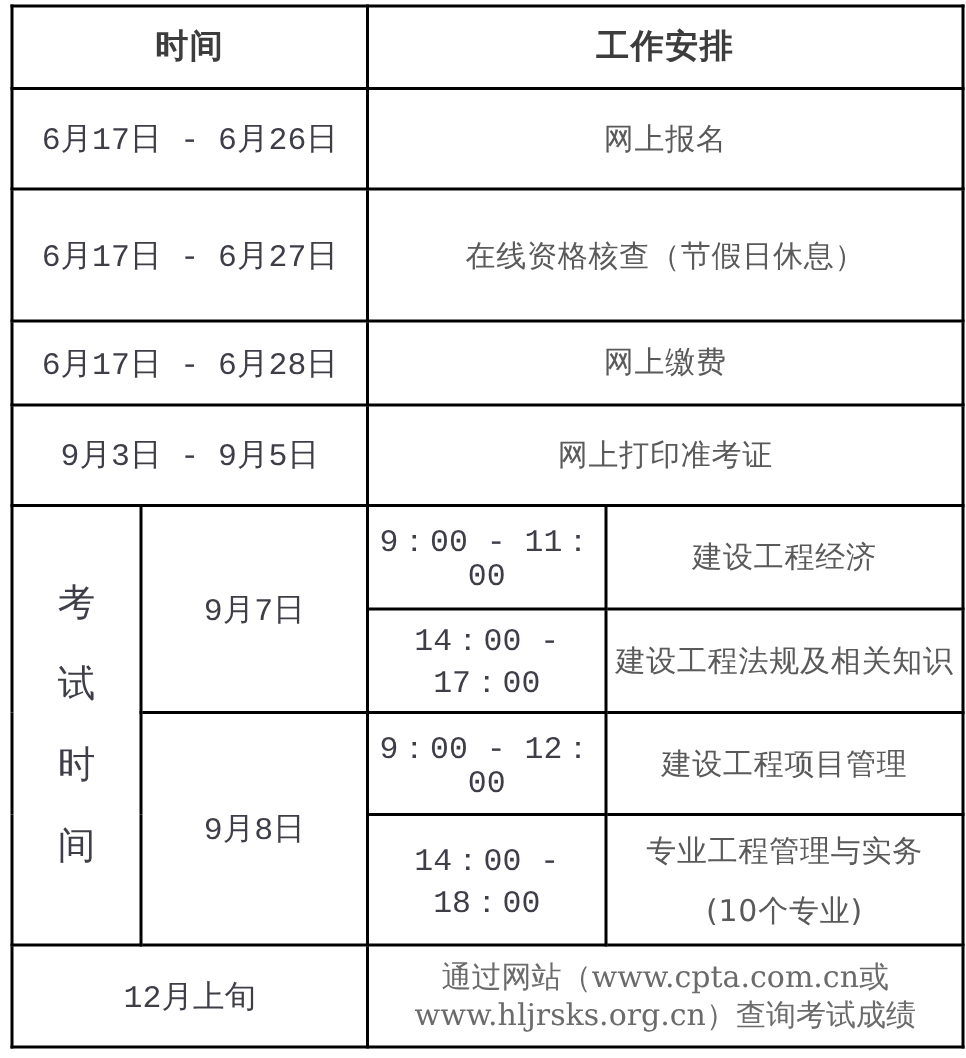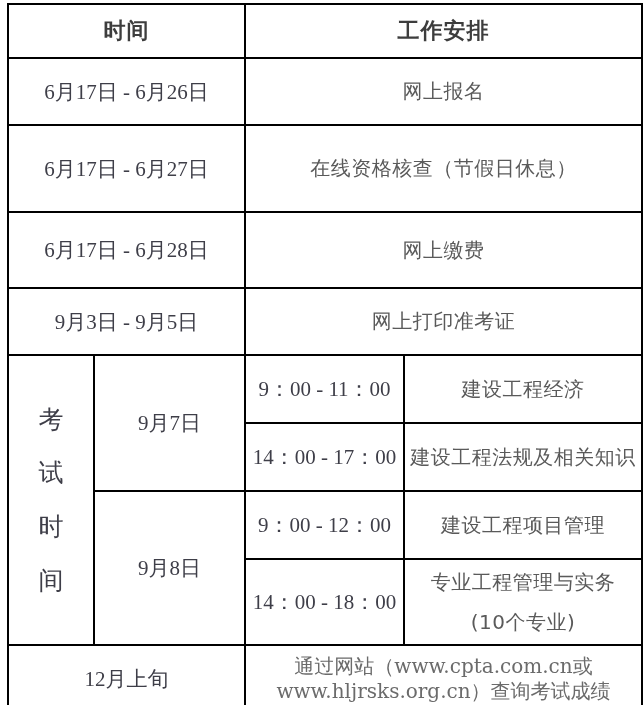--- a/index.html
+++ b/index.html
@@ -33,37 +33,37 @@
     overflow: hidden;
   }
   col.c-a { width: 86px; }
   col.c-b { width: 151px; }
   col.c-c { width: 159px; }
   col.c-d { width: 238px; }
 
   tr.r-header  { height: 54px; }
   tr.r-simple1 { height: 67px; }
   tr.r-simple2 { height: 87px; }
-  tr.r-simple3 { height: 76px; border-radius: 14px; }
+  tr.r-simple3 { height: 55px; border-radius: 14px; }
   tr.r-simple4 { height: 67px; margin-left: 44px; }
   tr.r-exam1   { height: 68px; }
   tr.r-exam2   { height: 68px; }
   tr.r-exam3   { height: 68px; }
   tr.r-exam4   { height: 86px; }
   tr.r-result  { height: 67px; }
 
   th.head-cell {
     font-family: "DejaVu Sans", "Liberation Sans", sans-serif;
     font-weight: bold;
     font-size: 22px;
     color: var(--header-text);
     letter-spacing: 1px;
   }
   td.time-cell {
-    font-family: Liberation Serif, serif;
+    font-family: Liberation Mono, monospace;
     font-size: 21px;
     color: var(--time-text);
   }
   td.work-cell {
     font-family: "DejaVu Sans", "Liberation Sans", sans-serif;
     font-size: 20px;
     color: var(--work-text);
     letter-spacing: 0.5px;
   }
   td.vlabel-cell {

